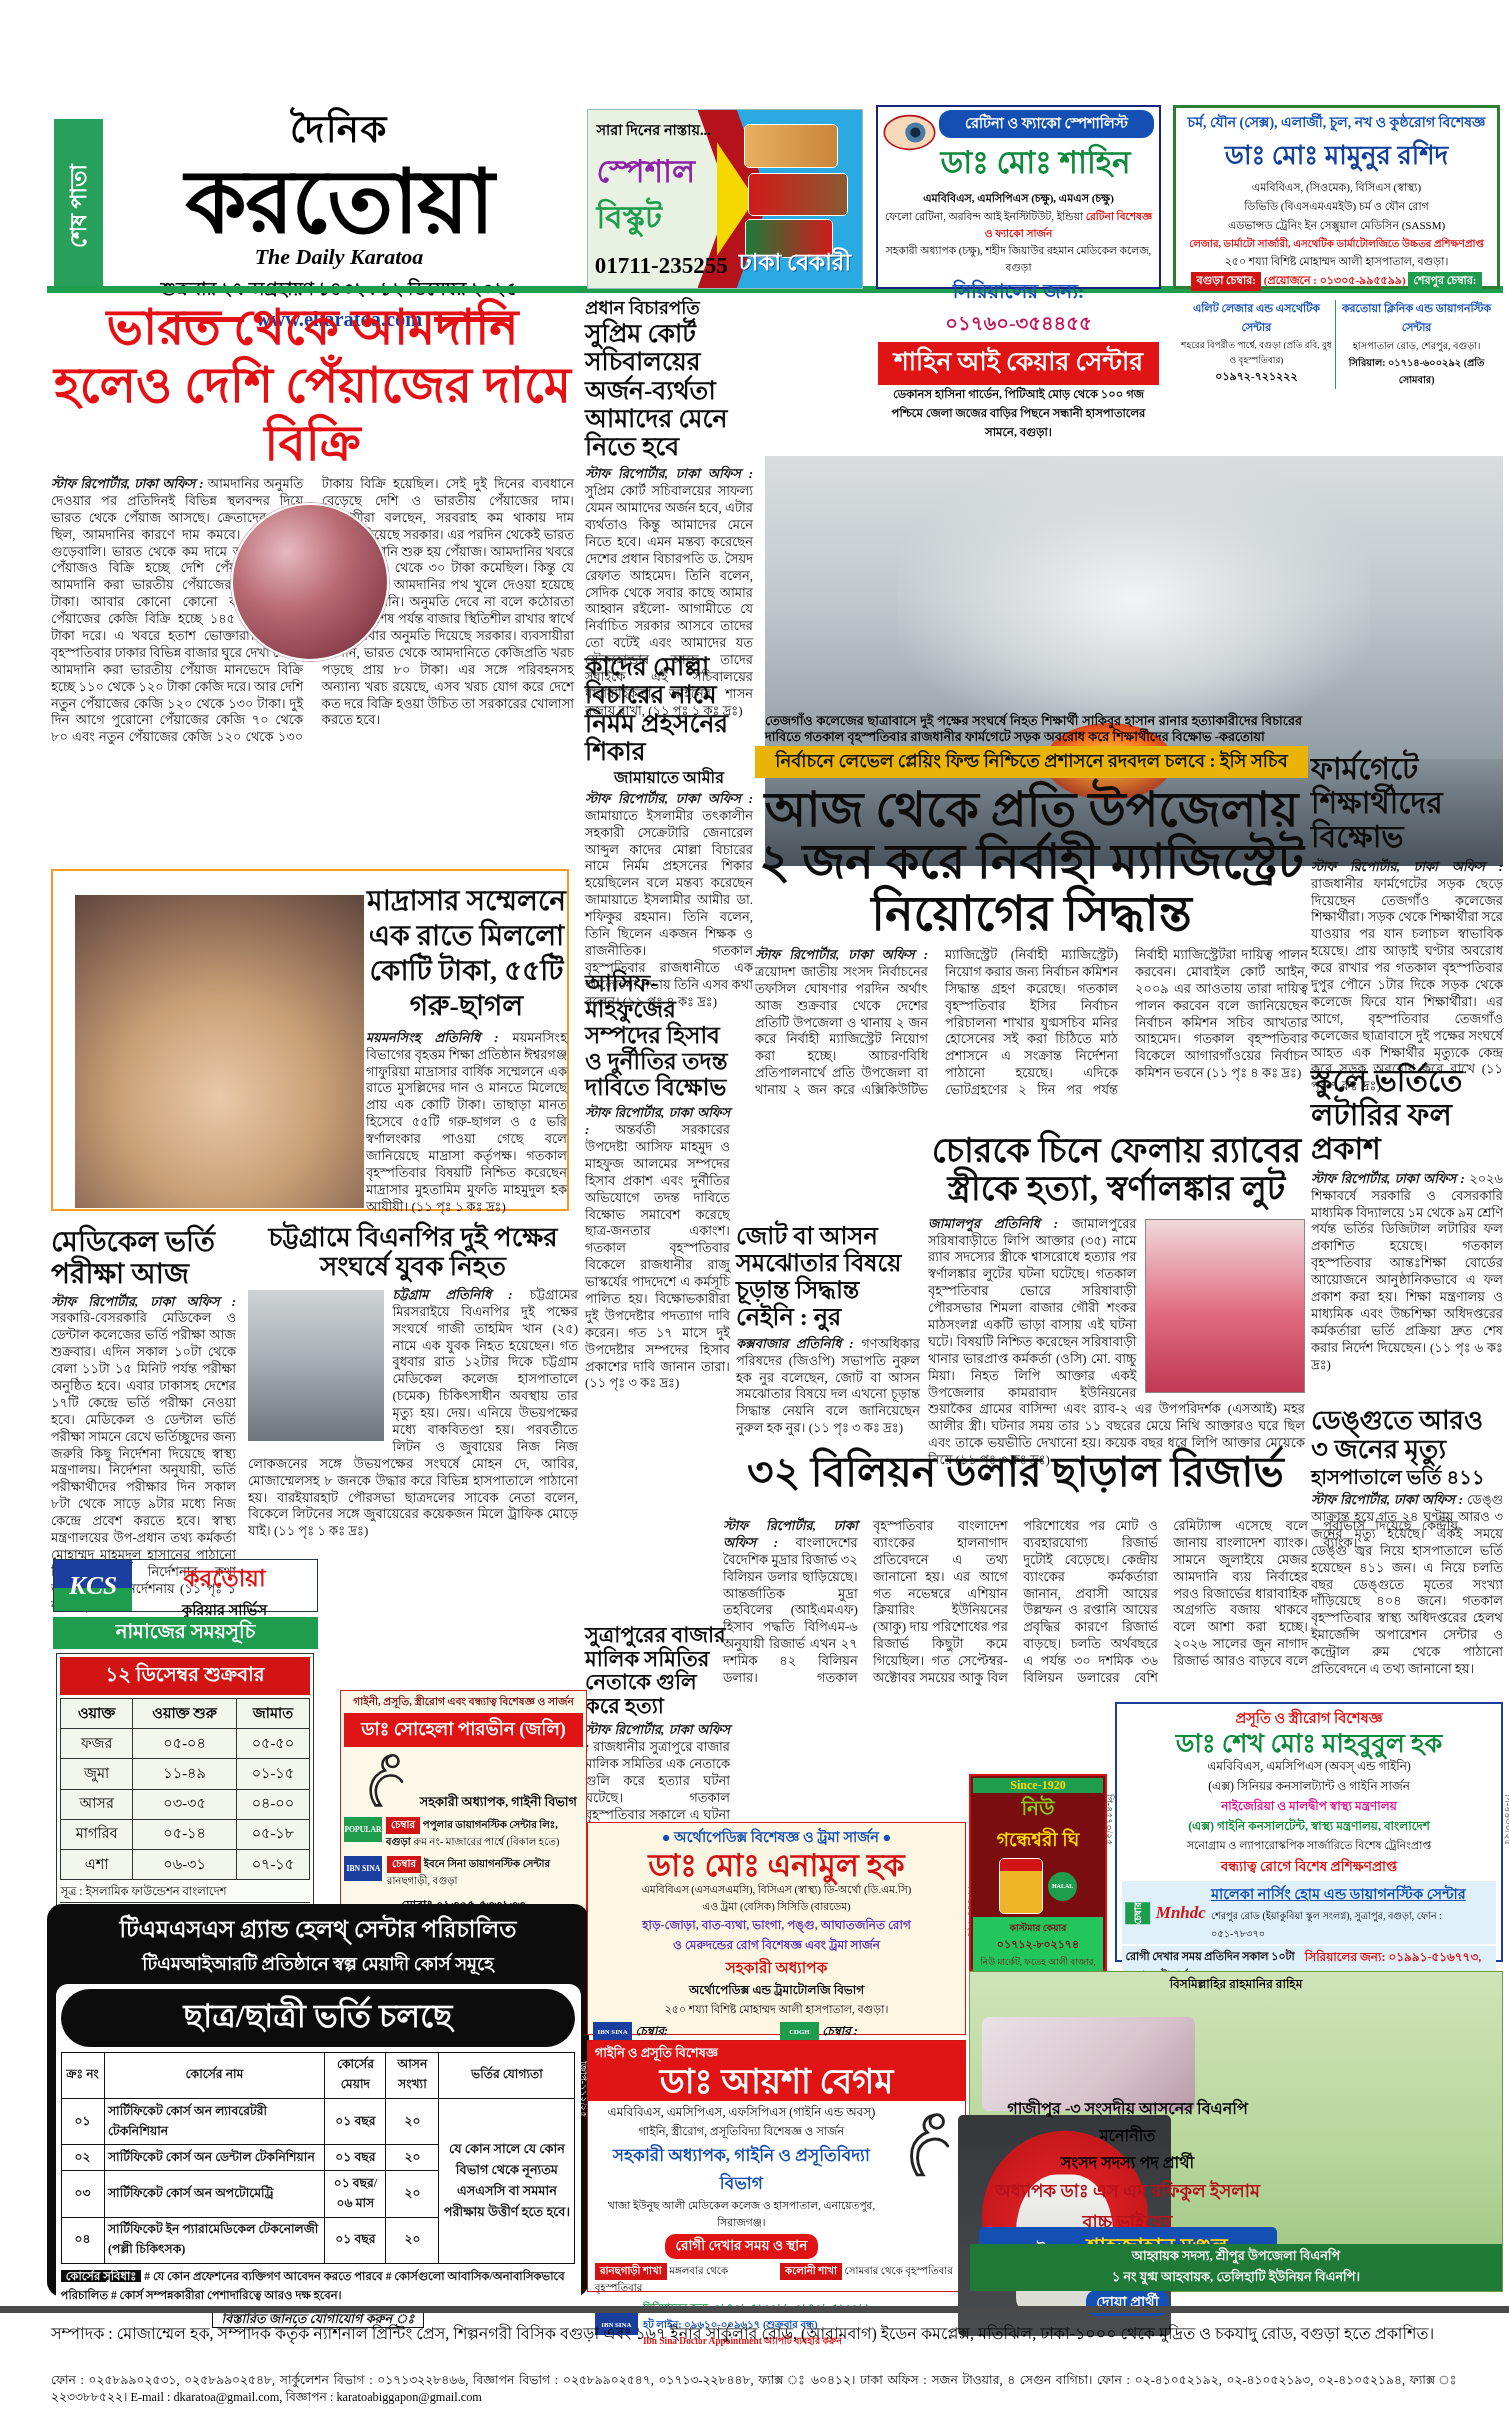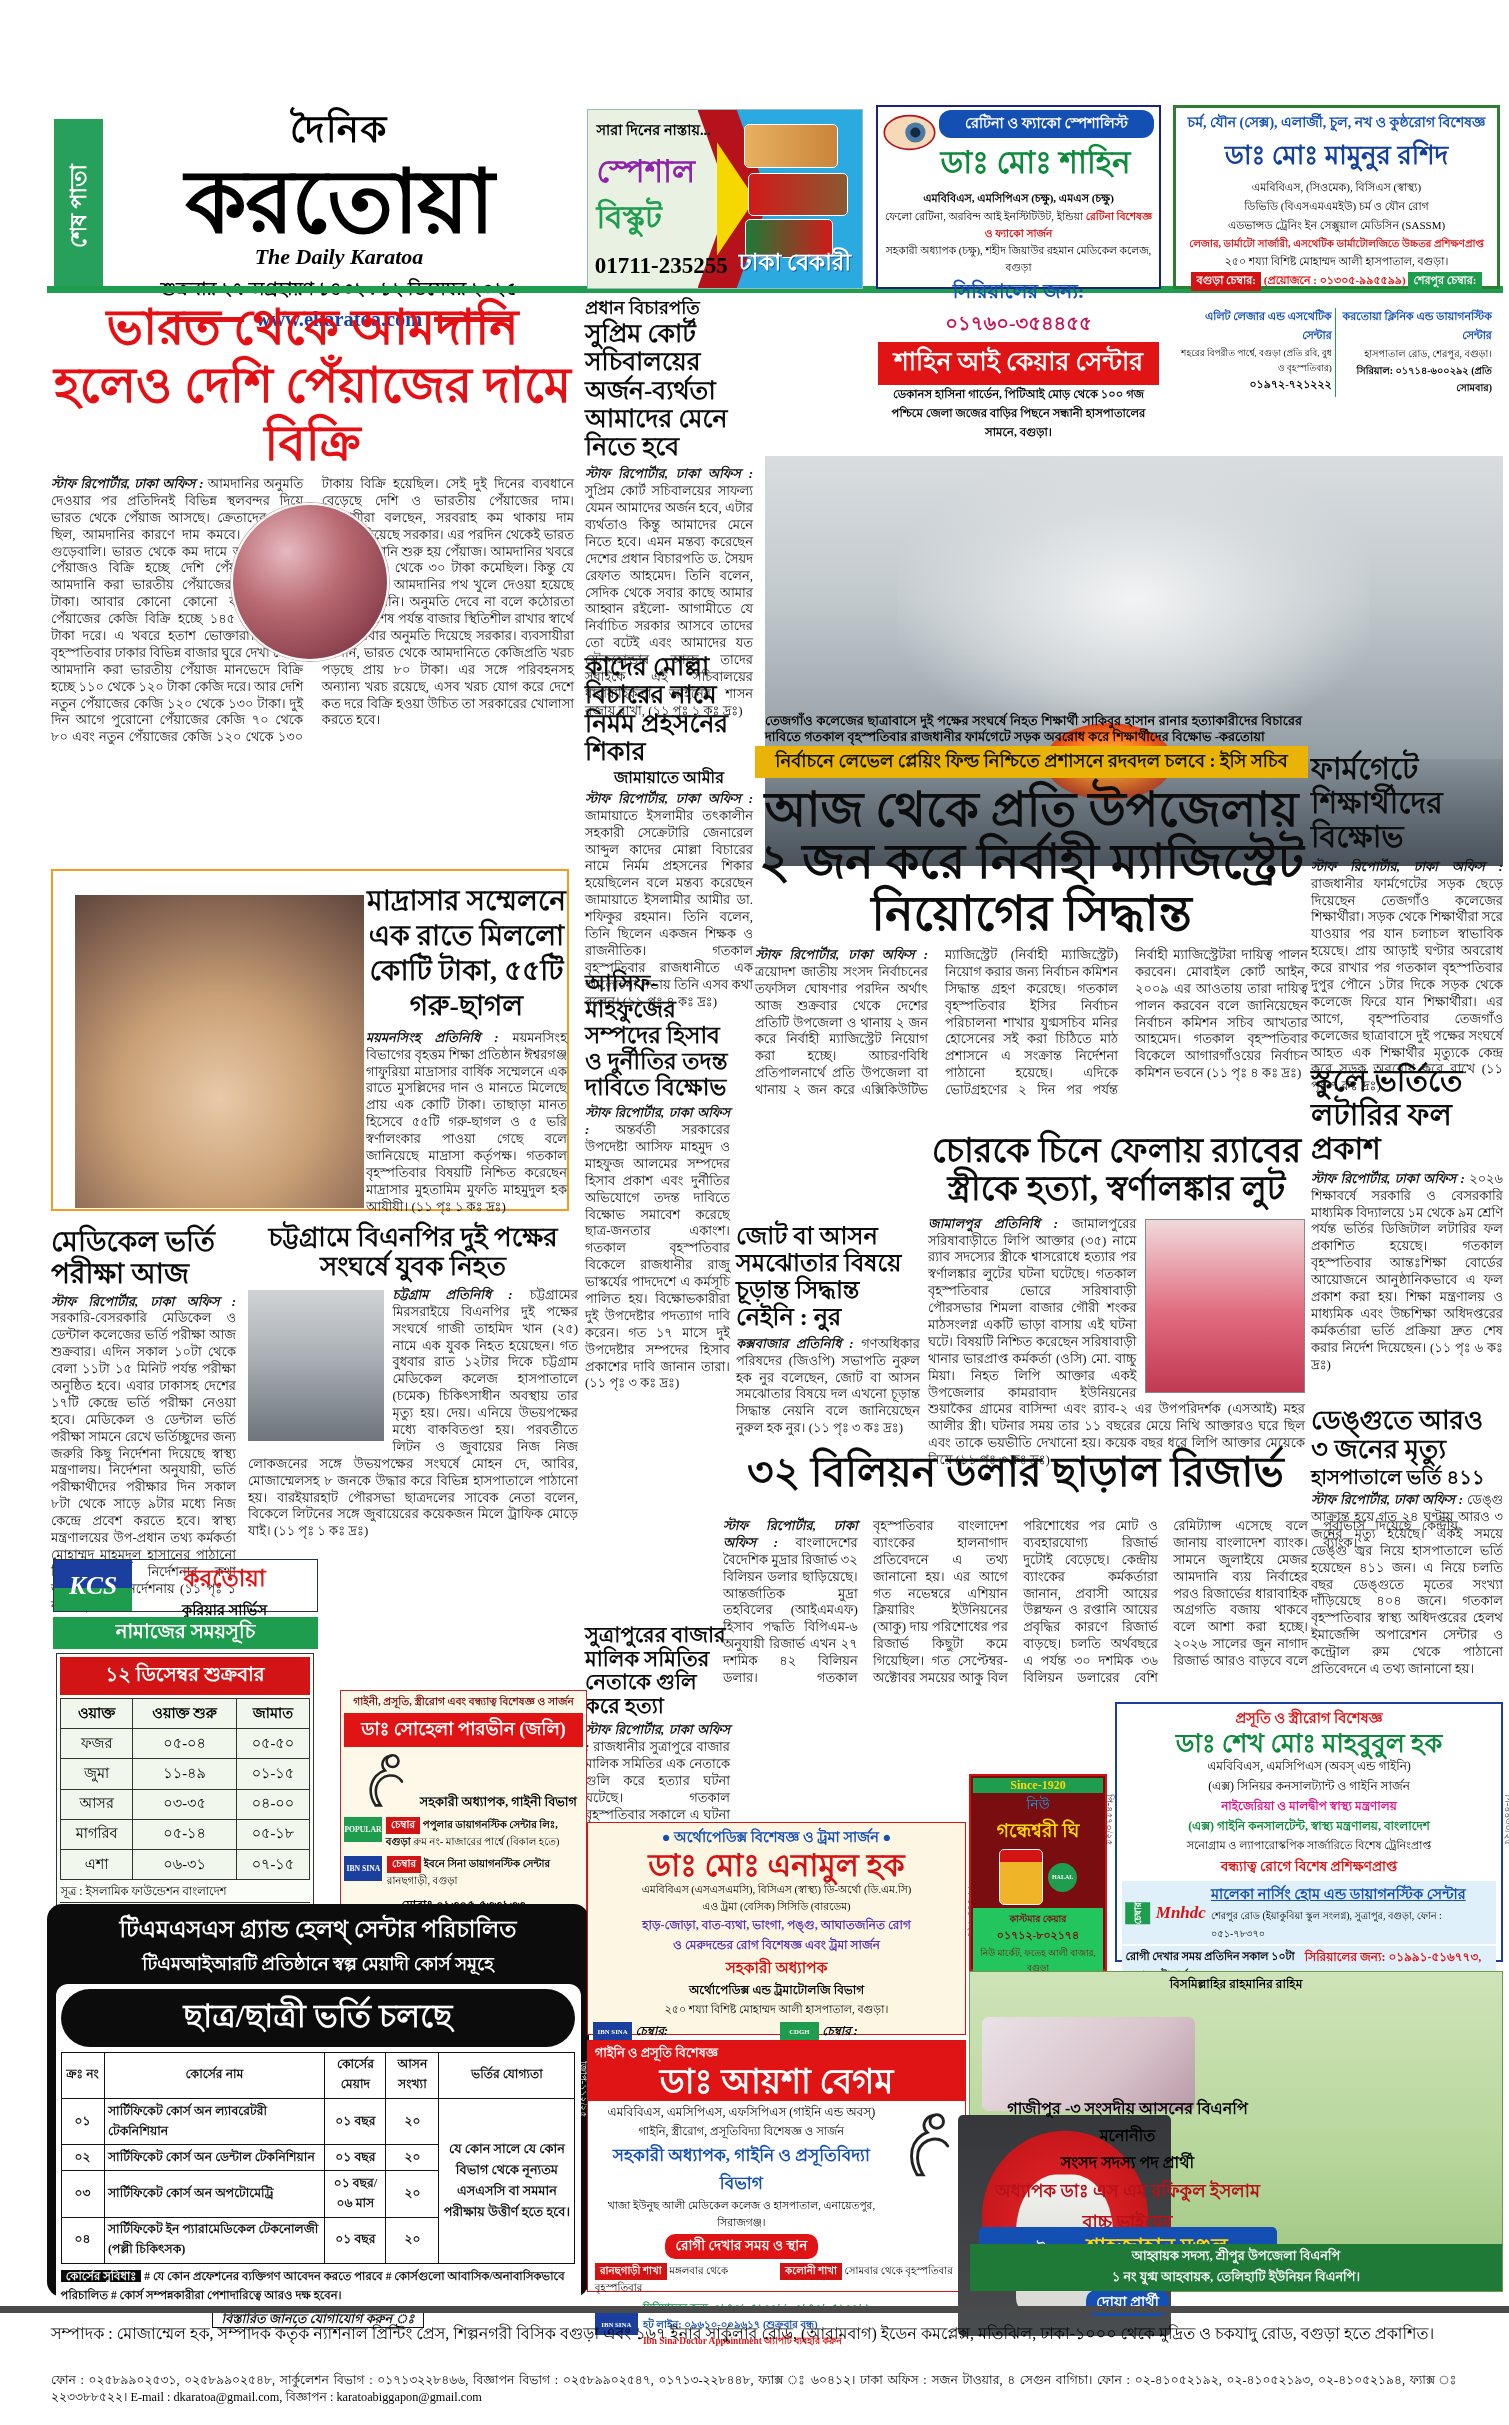--- a/index.html
+++ b/index.html
@@ -156,21 +156,21 @@
     <div style="font-size:11px;">এমবিবিএস, (সিওমেক), বিসিএস (স্বাস্থ্য)</div>
     <div style="font-size:11px;">ডিভিডি (বিএসএমএমইউ) চর্ম ও যৌন রোগ</div>
     <div style="font-size:11px;">এডভান্সড ট্রেনিং ইন সেক্সুয়াল মেডিসিন (SASSM)</div>
     <div style="font-size:10.2px; color:#e01414; font-weight:bold;">লেজার, ডার্মাটো সার্জারী, এসথেটিক ডার্মাটোলজিতে উচ্চতর প্রশিক্ষণপ্রাপ্ত</div>
     <div style="font-size:11px;">২৫০ শয্যা বিশিষ্ট মোহাম্মদ আলী হাসপাতাল, বগুড়া।</div>
     <div style="font-size:11px; margin-top:0.9px;">
       <span class="chip chip-red">বগুড়া চেম্বার:</span>
       <span style="color:#e01414; font-weight:bold;">(প্রয়োজনে : ০১৩০৫-৯৯৫৫৯৯)</span>
       <span class="chip chip-green">শেরপুর চেম্বার:</span>
     </div>
-    <div style="display:flex; gap:5.1px; text-align:right; margin-top:17px;">
+    <div style="display:flex; gap:5.1px; text-align:center; margin-top:9px;">
       <div style="flex:1; border-right:1.7px solid #1f9d4e; padding-right:3.4px;">
         <div style="font-size:11px; font-weight:bold; color:#1450b4;">এলিট লেজার এন্ড এসথেটিক সেন্টার</div>
         <div style="font-size:9px;">শহরের বিপরীত পার্শ্বে, বগুড়া (প্রতি রবি, বুধ ও বৃহস্পতিবার)</div>
         <div style="font-size:11px; font-weight:bold;">০১৯৭২-৭২১২২২</div>
       </div>
       <div style="flex:1;">
         <div style="font-size:11px; font-weight:bold; color:#1450b4;">করতোয়া ক্লিনিক এন্ড ডায়াগনস্টিক সেন্টার</div>
         <div style="font-size:9.8px;">হাসপাতাল রোড, শেরপুর, বগুড়া।</div>
         <div style="font-size:9.8px; font-weight:bold;">সিরিয়াল: ০১৭১৪-৬০০২৯২ (প্রতি সোমবার)</div>
       </div>
@@ -507,21 +507,21 @@
       <div>
         <div style="font-size:10.2px; font-weight:bold; color:#1f9d4e;">সিরিয়ালের জন্য: ০১৭০১-৫৬০০১১, ০১৭০১-৫৬০০১২</div>
         <div style="font-size:10.2px; font-weight:bold; color:#1450b4;">হট লাইন: ০৯৬১০-০০৯৬১৭ (শুক্রবার বন্ধ)</div>
         <div style="font-size:9.4px;"><span style="color:#e01414; font-weight:bold;">Ibn Sina Doctor Appointment অ্যাপটি ব্যবহার করুন</span></div>
       </div>
     </div>
   </div>
 
   <div class="abs ad-ghee center" style="left:969px; top:1774px; width:138px; height:197px; padding:1.7px;">
     <div style="background:#1f9d4e; color:#ffd900; font-size:12px; font-weight:bold;">Since-1920</div>
-    <div style="font-size:14px; font-weight:normal; color:#0ea5e9;">নিউ</div>
+    <div style="font-size:20px; font-weight:bold; color:#84cc16;">নিউ</div>
     <div style="font-size:18.7px; font-weight:bold;">গন্ধেশ্বরী ঘি</div>
     <div style="display:flex; justify-content:center; align-items:center; gap:5.1px; margin-top:1.7px;">
       <span style="display:inline-block; width:44px; height:56px; background:linear-gradient(180deg,#d21414 22%,#f0b428 22%); border-radius:5.1px; border:1.7px solid #fff;"></span>
       <span class="logo-box" style="width:29px; height:29px; border-radius:50%; background:#1f9d4e; font-size:6px;">HALAL</span>
     </div>
     <div style="background:#22c55e; color:#7a0d10; margin-top:2.6px; padding:4px;">
       <div style="font-size:9.4px; font-weight:bold;">কাস্টমার কেয়ার</div>
       <div style="font-size:11px; font-weight:bold;">০১৭১২-৮০২১৭৪</div>
       <div style="font-size:9px;">নিউ মার্কেট, ফতেহ আলী বাজার, বগুড়া</div>
     </div>

